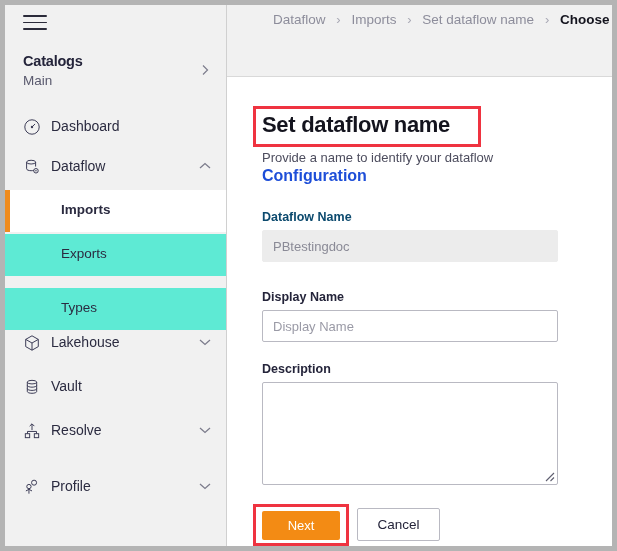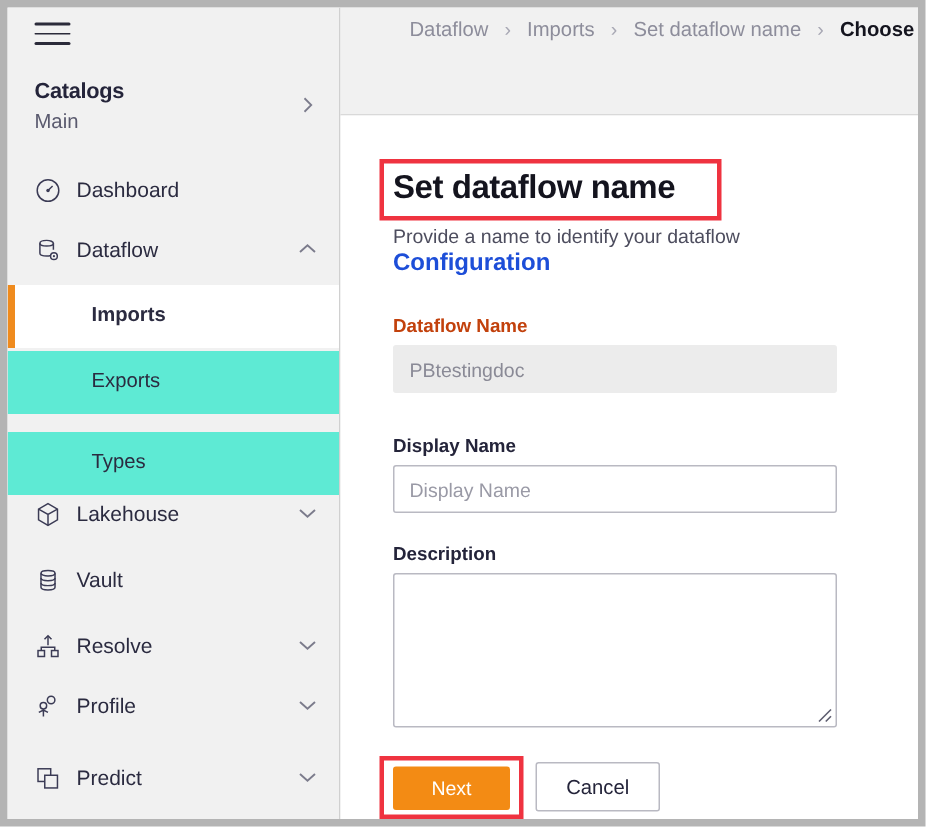--- a/index.html
+++ b/index.html
@@ -194,21 +194,21 @@
     font-weight: bold;
     color: #1d4ed8;
   }
 
   .field-label {
     position: absolute;
     left: 35px;
     font-size: 12.5px;
     font-weight: bold;
   }
-  .field-label.disabled { color: #c2410c; }
+  .field-label.disabled { color: #0c4a6e; }
   .field-label.enabled { color: #24243a; }
 
   .text-input {
     position: absolute;
     left: 35px;
     width: 296px;
     height: 32px;
     font-family: "Liberation Sans", sans-serif;
     font-size: 13px;
     padding: 2px 10px;
@@ -365,42 +365,32 @@
         <path d="M5 13 V10.5 H15 V13" fill="none" stroke="#3b3b55" stroke-width="1.1"></path>
         <rect x="2.6" y="13" width="4.8" height="4.4" fill="none" stroke="#3b3b55" stroke-width="1.1"></rect>
         <rect x="12.6" y="13" width="4.8" height="4.4" fill="none" stroke="#3b3b55" stroke-width="1.1"></rect>
       </svg>
       <span class="nav-label">Resolve</span>
       <svg class="nav-chevron" viewBox="0 0 12 8">
         <path d="M1 2 L6 6.5 L11 2" fill="none" stroke="#7c7c8c" stroke-width="1.3"></path>
       </svg>
     </div>
 
-    <div class="nav-row" style="top:444px;text-align:right;">
+    <div class="nav-row" style="top:460px;text-align:right;">
       <svg class="nav-icon" viewBox="0 0 20 20">
         <circle cx="12.3" cy="5.2" r="2.8" fill="none" stroke="#3b3b55" stroke-width="1.1"></circle>
         <circle cx="6.6" cy="9.5" r="2.4" fill="none" stroke="#3b3b55" stroke-width="1.1"></circle>
         <path d="M6.6 11.9 V17.4 M3.2 14.4 L6.6 12.6 L10 14.4" fill="none" stroke="#3b3b55" stroke-width="1.1"></path>
       </svg>
       <span class="nav-label">Profile</span>
       <svg class="nav-chevron" viewBox="0 0 12 8">
         <path d="M1 2 L6 6.5 L11 2" fill="none" stroke="#7c7c8c" stroke-width="1.3"></path>
       </svg>
     </div>
 
-    <div class="nav-row" style="top:492px;">
-      <svg class="nav-icon" viewBox="0 0 20 20">
-        <rect x="2.6" y="2.8" width="9.4" height="9.4" fill="none" stroke="#3b3b55" stroke-width="1.1"></rect>
-        <rect x="7.6" y="7.6" width="9.4" height="9.4" fill="#f1f1f1" stroke="#3b3b55" stroke-width="1.1"></rect>
-      </svg>
-      <span class="nav-label">Predict</span>
-      <svg class="nav-chevron" viewBox="0 0 12 8">
-        <path d="M1 2 L6 6.5 L11 2" fill="none" stroke="#7c7c8c" stroke-width="1.3"></path>
-      </svg>
-    </div>
 
   </div>
 
   <div id="breadcrumb-bar">
     <div id="breadcrumb">
       <span class="crumb">Dataflow</span>
       <span class="crumb-sep">›</span>
       <span class="crumb">Imports</span>
       <span class="crumb-sep">›</span>
       <span class="crumb">Set dataflow name</span>

